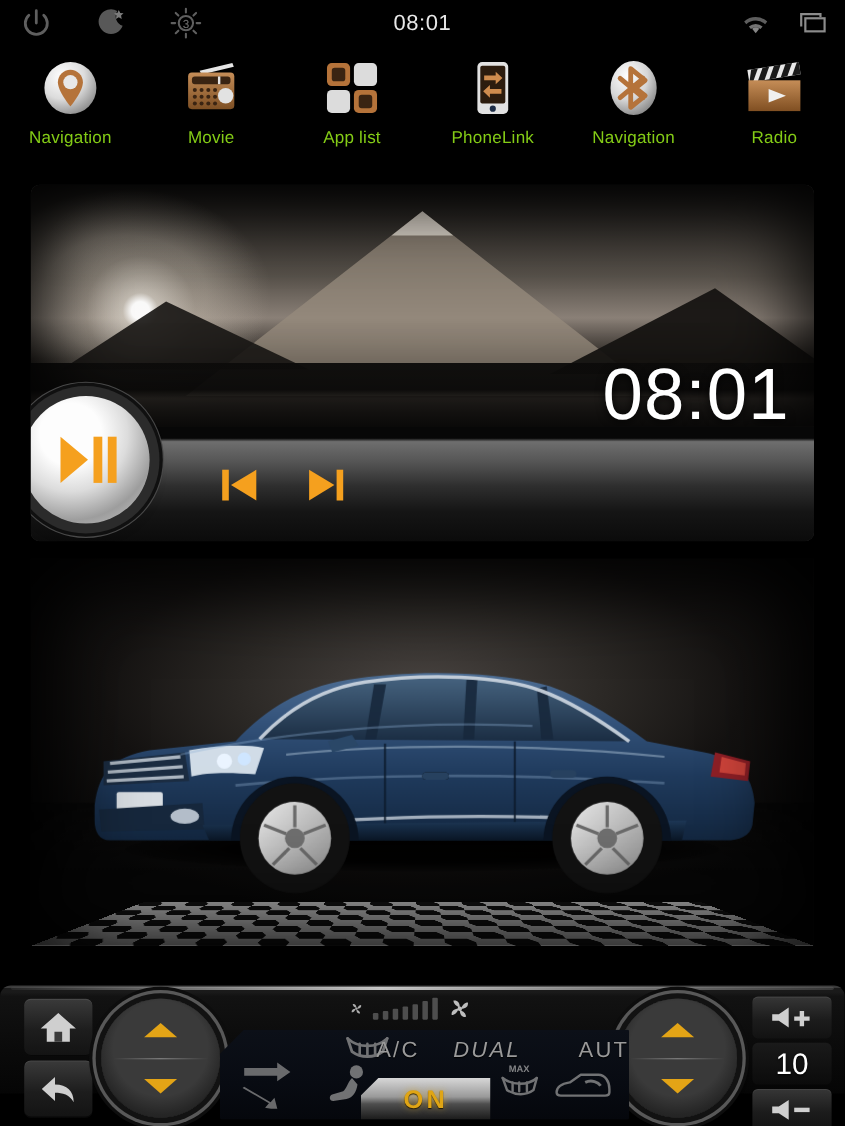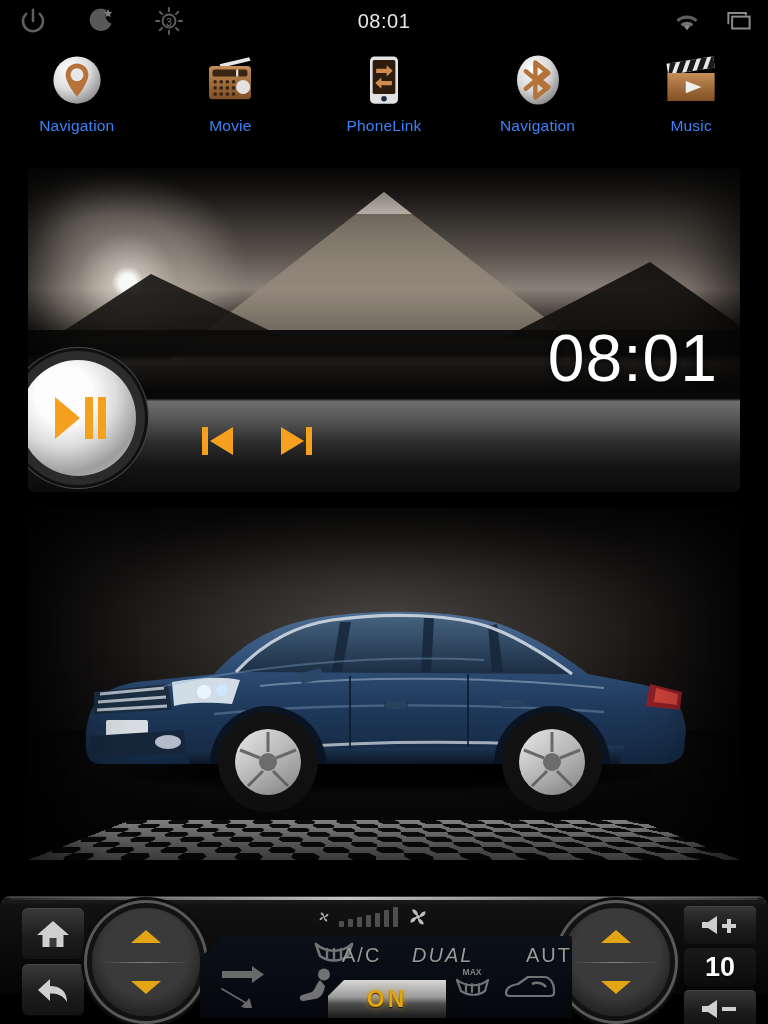--- a/index.html
+++ b/index.html
@@ -29,21 +29,21 @@
     position:absolute; left:0; top:42px; width:768px; height:122px;
     display:flex; align-items:flex-start;
   }
   .app {
     flex:1 1 0; display:flex; flex-direction:column; align-items:center;
     padding-top:10px; cursor:pointer;
   }
   .app-ico { width:56px; height:56px; position:relative; }
   .app-ico svg { width:100%; height:100%; display:block; }
   .app-label {
-    margin-top:9px; font-size:15.5px; color:#3b82f6; letter-spacing:.2px;
+    margin-top:9px; font-size:15.5px; color:#84cc16; letter-spacing:.2px;
     text-shadow:0 1px 1px #000; white-space:nowrap;
   }
 
   
   #media {
     position:absolute; left:28px; top:168px; width:712px; height:324px;
     border-radius:8px; overflow:hidden;
     background:#0a0a0a;
     box-shadow:0 0 0 1px #2a2a2a inset;
   }
@@ -230,21 +230,21 @@
     background:linear-gradient(to bottom, #363636, #1c1c1c 55%, #121212);
     box-shadow:0 1px 0 rgba(255,255,255,.07) inset;
     display:flex; align-items:center; justify-content:center; cursor:pointer;
   }
   #vol-up { top:10px; } #vol-dn { top:94px; }
   .vol-btn svg { width:44px; height:24px; display:block; }
   #vol-value {
     position:absolute; right:12px; top:52px; width:72px; height:38px;
     border-radius:5px; background:linear-gradient(to bottom, #1a1a1a, #0b0b0b);
     display:flex; align-items:center; justify-content:center;
-    color:#fff; font-size:27px; font-weight:bold; text-shadow:0 1px 2px #000;
+    color:#fff; font-size:27px; font-weight:normal; text-shadow:0 1px 2px #000;
   }
 </style>
 </head>
 <body>
 
 <div id="screen">
 
   <div id="statusbar">
     <div class="sb-left">
       <span class="sb-ico">
@@ -342,20 +342,33 @@
               <circle cx="29" cy="48" r="2.1"></circle>
               <circle cx="36" cy="48" r="2.1"></circle>
           </g>
           <circle cx="47" cy="40" r="8" fill="#e2e2e2"></circle>
         </svg>
       </div>
       <div class="app-label">Movie</div>
     </div>
 
 
+    <div class="app">
+      <div class="app-ico">
+        <svg viewBox="0 0 64 64">
+          <rect x="6" y="6" width="24" height="24" rx="5" fill="#b5733a"></rect>
+          <rect x="11" y="11" width="14" height="14" rx="3" fill="#3a2412"></rect>
+          <rect x="34" y="6" width="24" height="24" rx="5" fill="#dcdcdc"></rect>
+          <rect x="6" y="34" width="24" height="24" rx="5" fill="#dcdcdc"></rect>
+          <rect x="34" y="34" width="24" height="24" rx="5" fill="#b5733a"></rect>
+          <rect x="39" y="39" width="14" height="14" rx="3" fill="#3a2412"></rect>
+        </svg>
+      </div>
+      <div class="app-label">App list</div>
+    </div>
 
     <div class="app">
       <div class="app-ico">
         <svg viewBox="0 0 64 64">
           <rect x="16" y="5" width="32" height="54" rx="5" fill="#e2e2e2"></rect>
           <rect x="19" y="9" width="26" height="39" rx="2" fill="#2c1c0e"></rect>
           <circle cx="32" cy="53.5" r="3.2" fill="#1d2d47"></circle>
           <path d="M23 19 h12 v-4 l7 6.5 -7 6.5 v-4 h-12 z" fill="#cf8c4e"></path>
           <path d="M41 33 h-12 v-4 l-7 6.5 7 6.5 v-4 h12 z" fill="#cf8c4e"></path>
         </svg>
@@ -396,21 +409,21 @@
                 <path d="M21 9 l7 0 -7 13 -7 0 z"></path>
               <path d="M33 9 l7 0 -7 13 -7 0 z"></path>
                 <path d="M45 9 l7 0 -7 13 -7 0 z"></path>
               <path d="M57 9 l2 0 0 13 -9 0 z"></path>
             </g>
           </g>
           <rect x="5" y="24" width="54" height="32" fill="url(#mvG)"></rect>
           <path d="M26 33 L44 40 L26 47 Z" fill="#f0f0f0"></path>
         </svg>
       </div>
-      <div class="app-label">Music</div>
+      <div class="app-label">Radio</div>
     </div>
   </div>
 
   <div id="media">
     <div id="media-art">
       <div class="fuji"></div>
       <div class="fuji-cap"></div>
       <div class="ridge-l"></div>
       <div class="ridge-r"></div>
       <div class="shore"></div>

